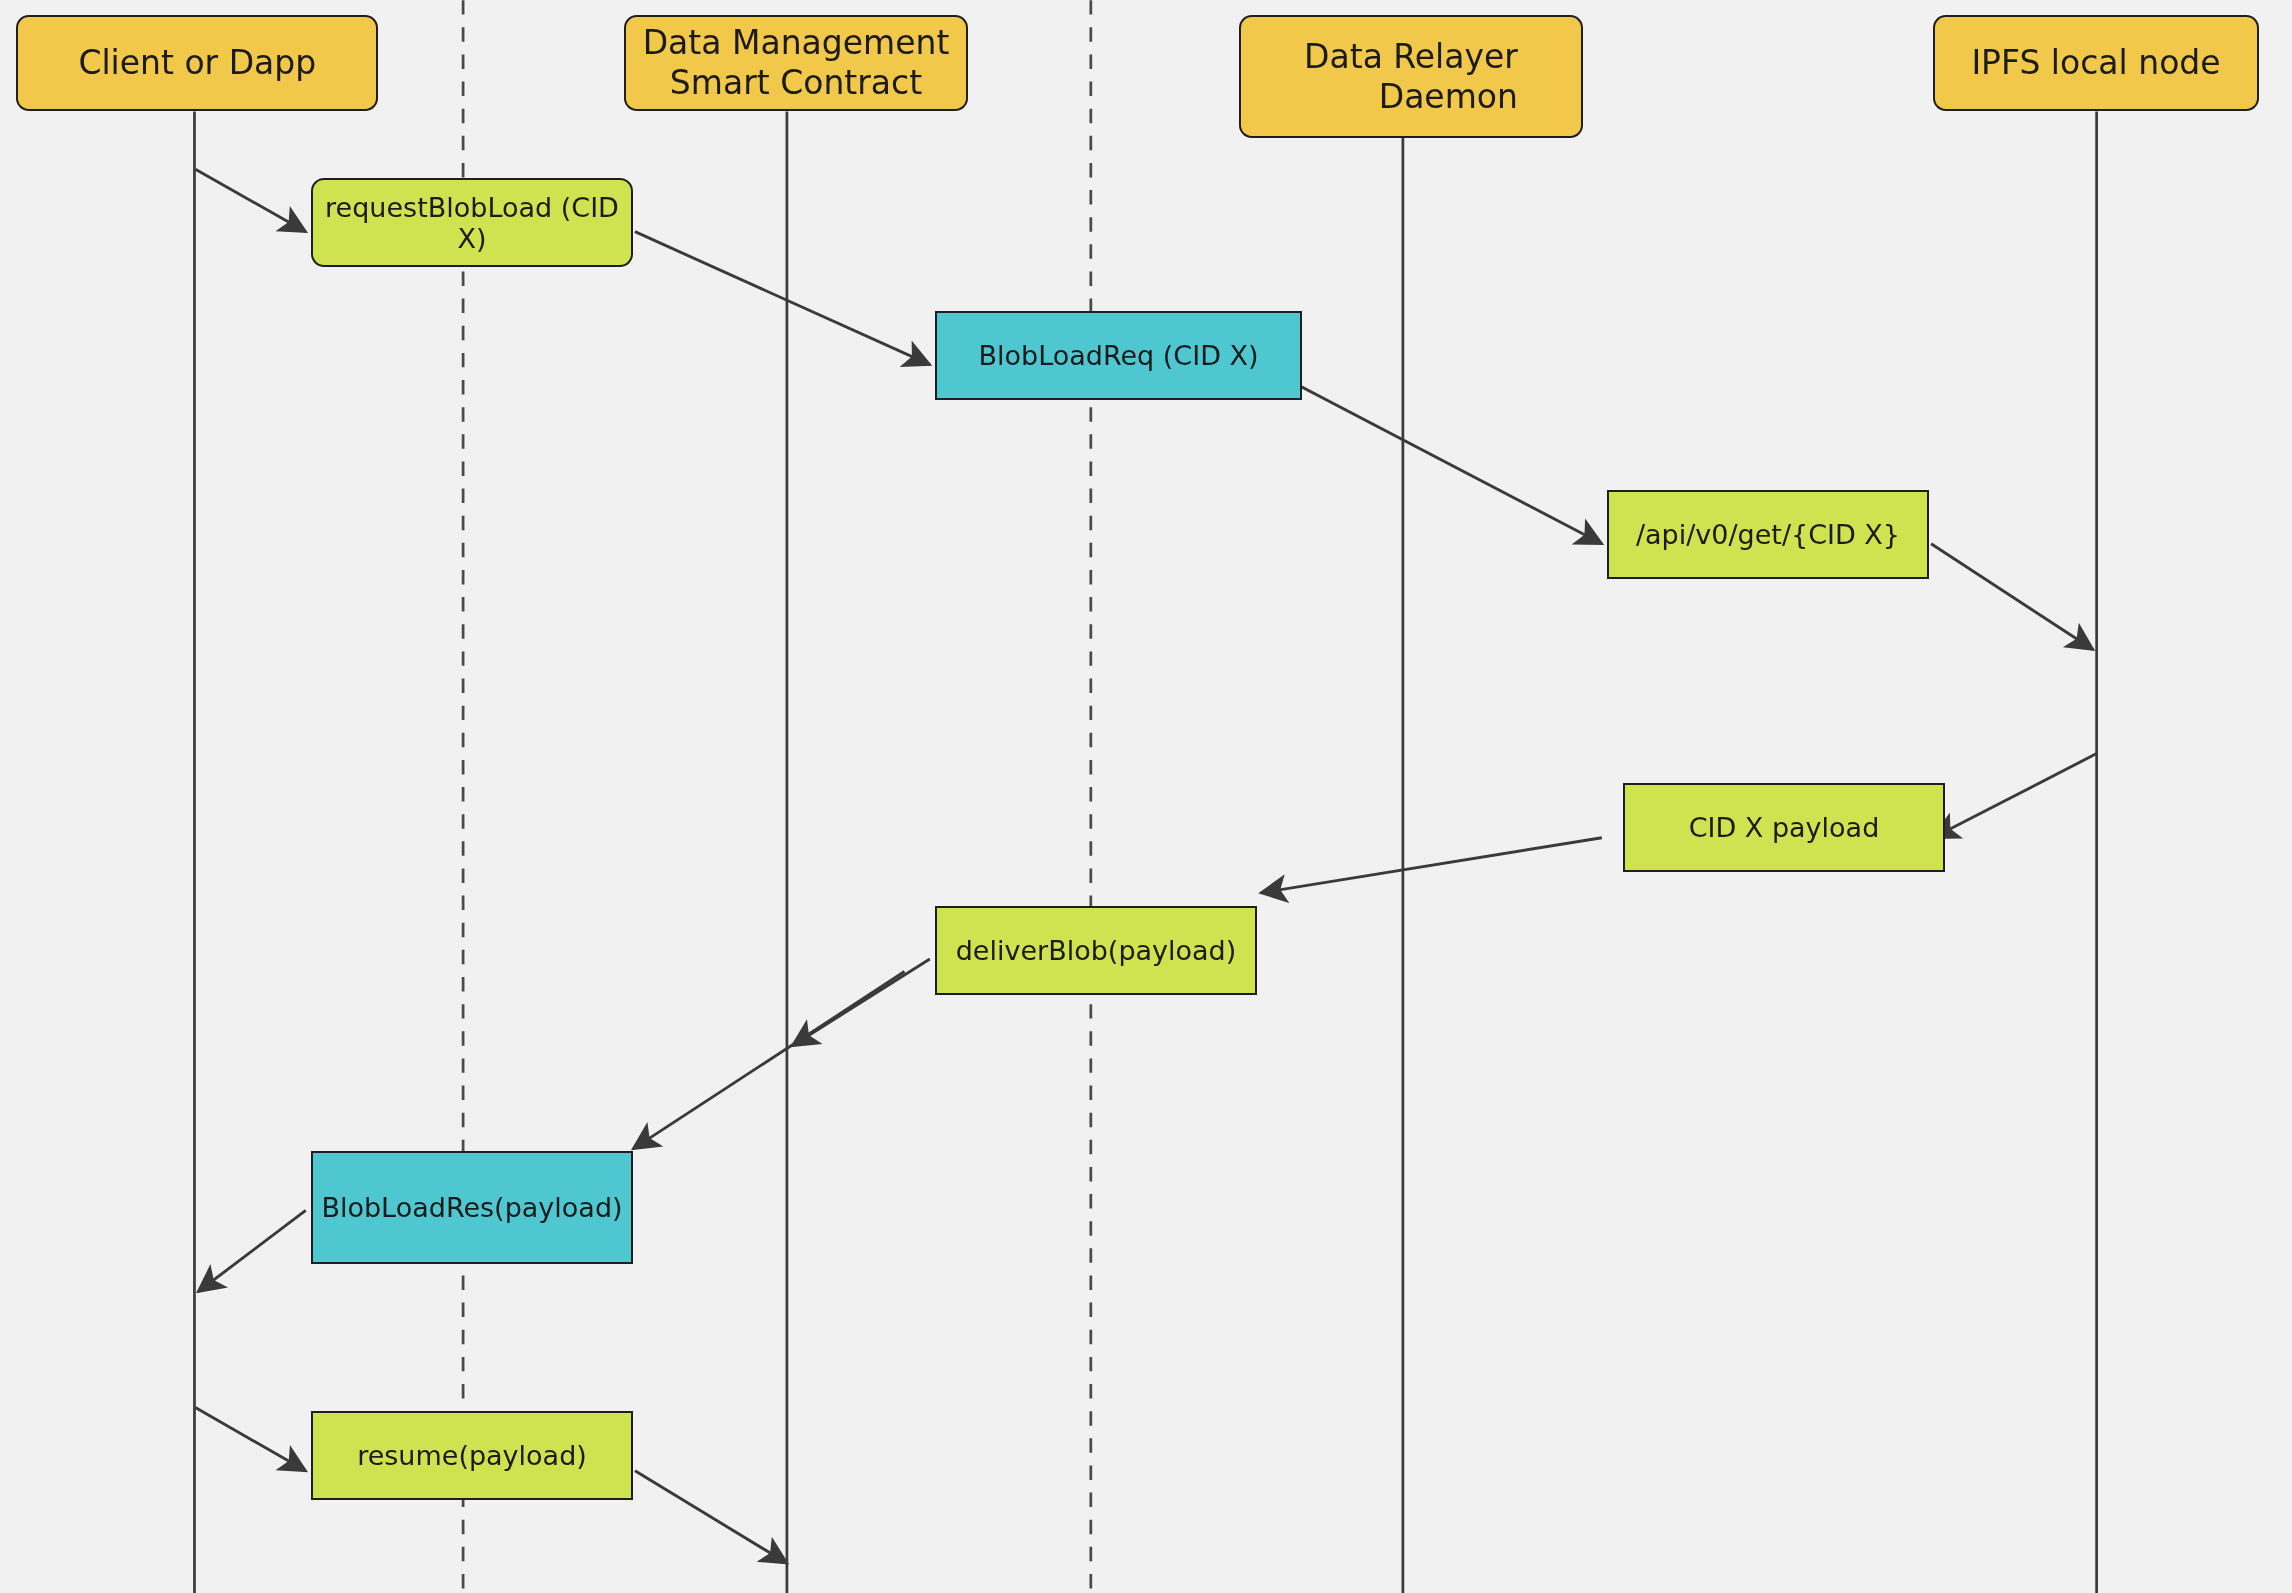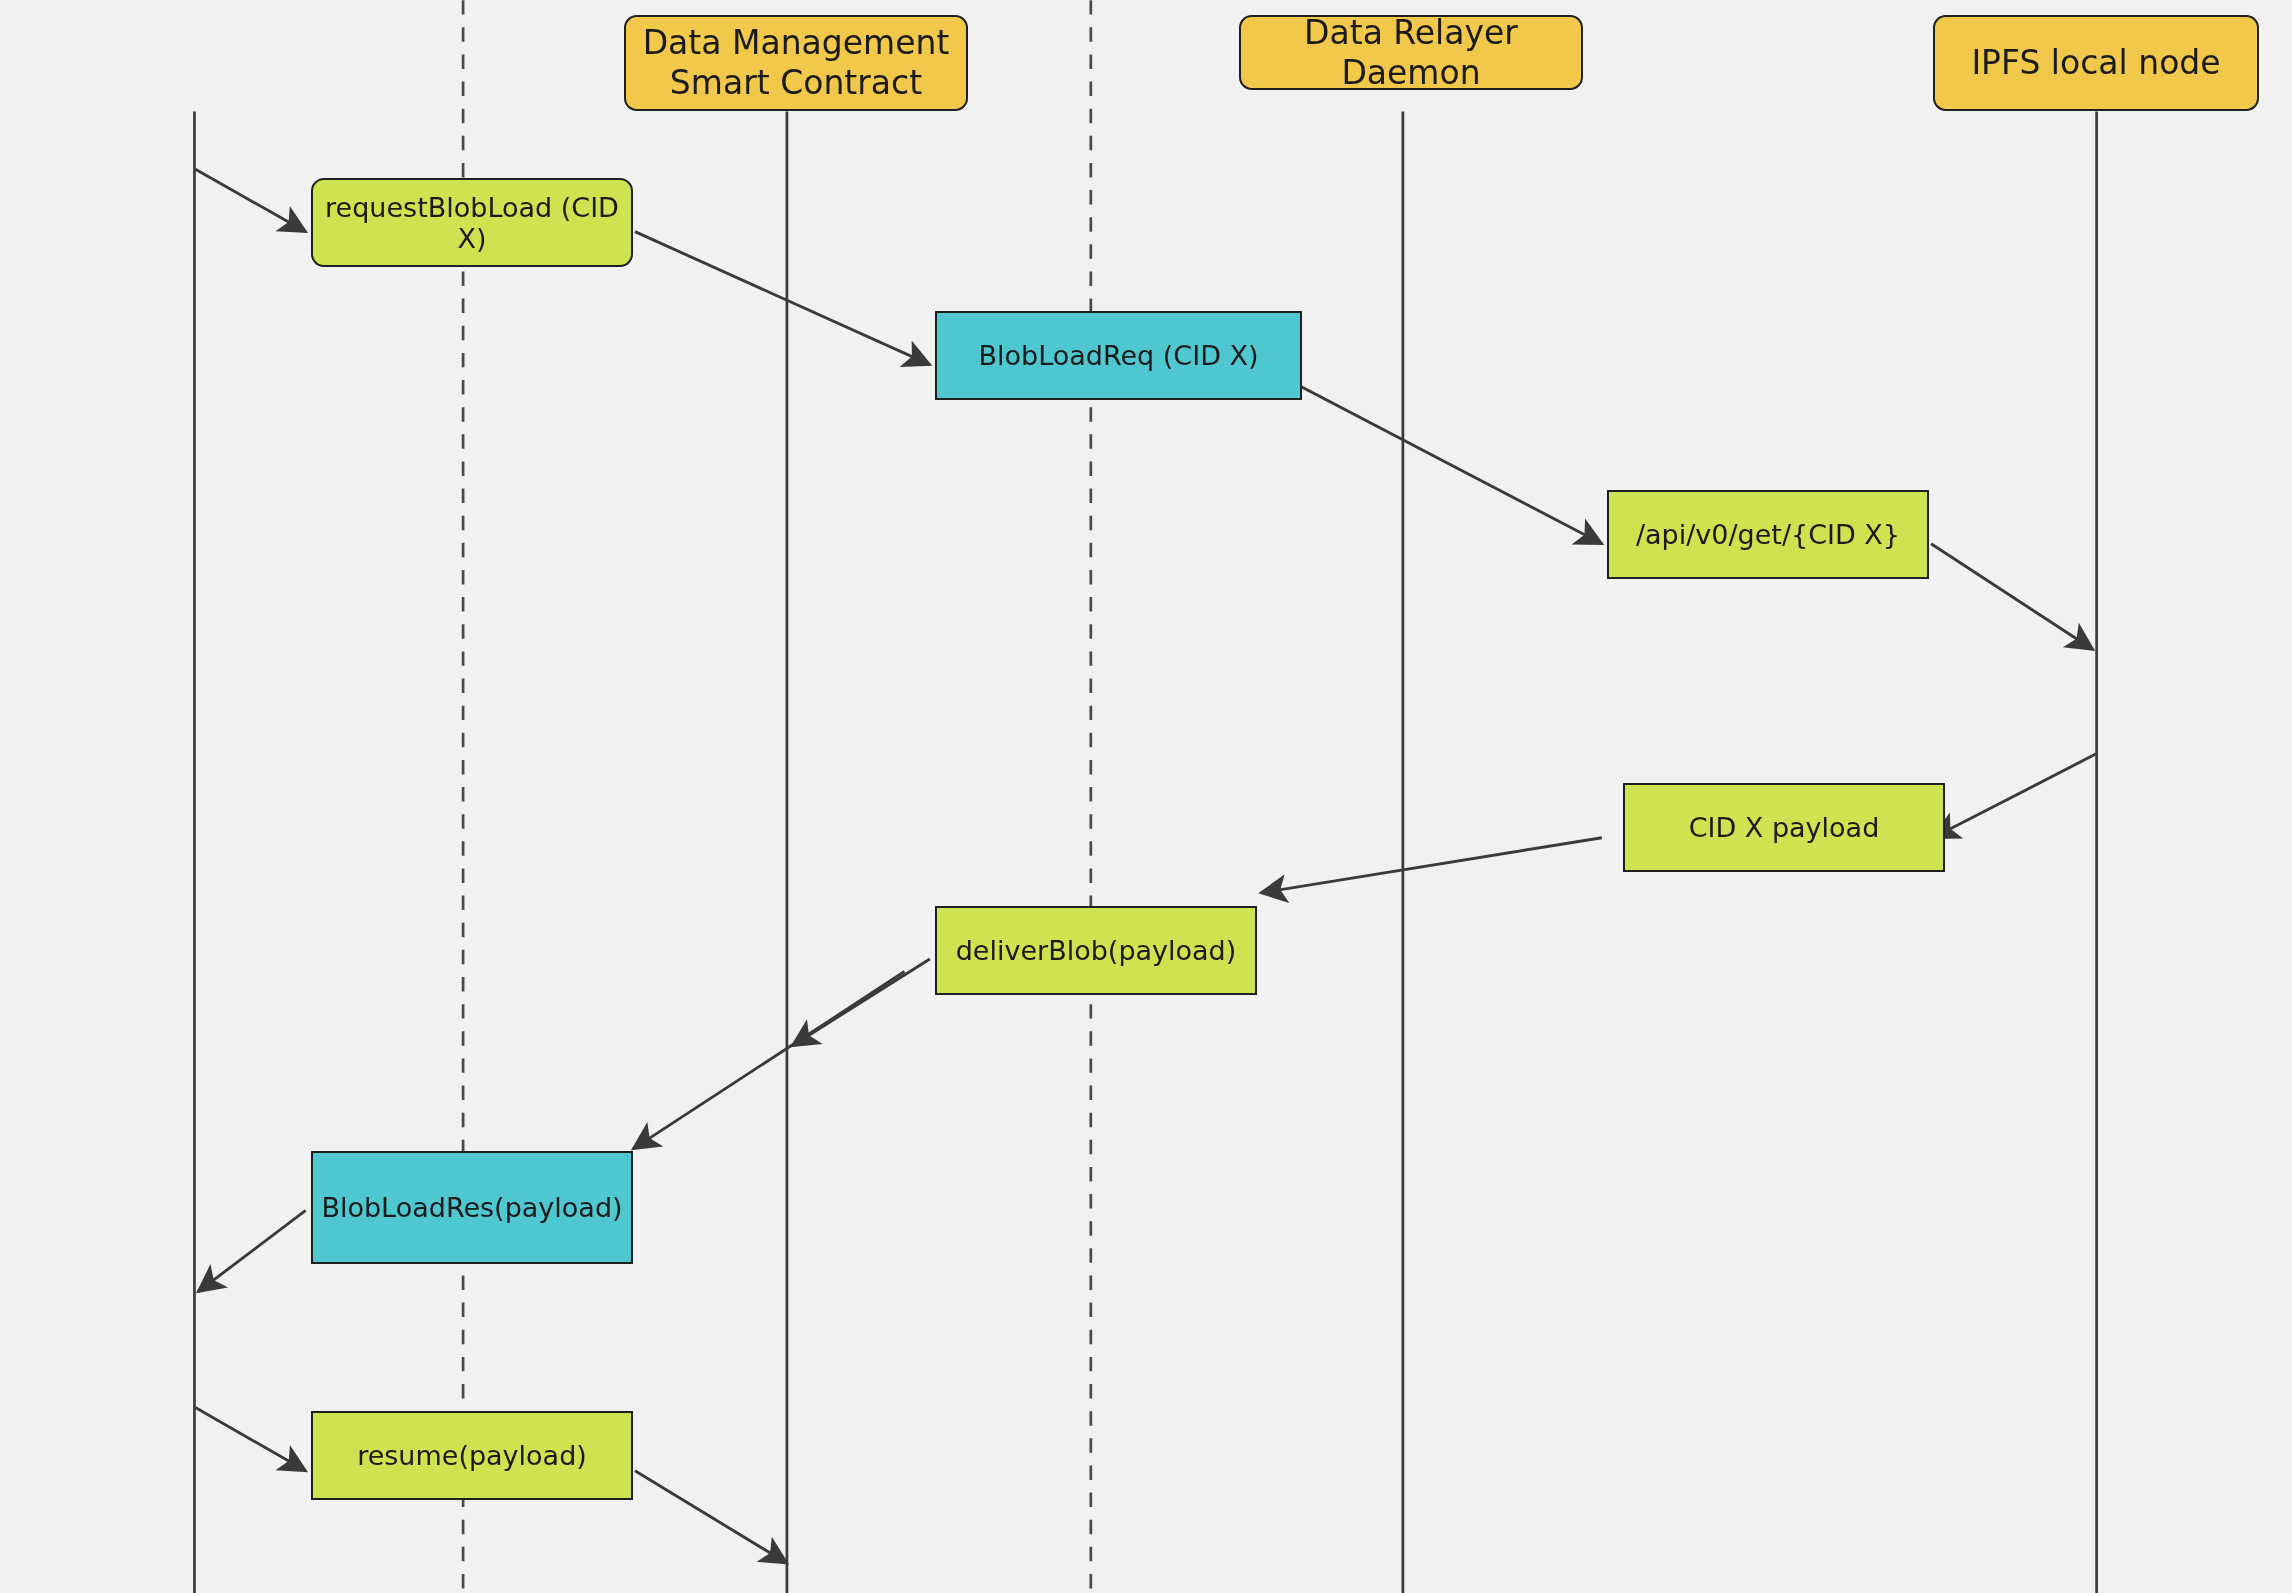--- a/index.html
+++ b/index.html
@@ -48,29 +48,32 @@
       <path d="M 2318,833 L 2137,926" marker-end="url(#ah)"></path>
       <path d="M 1771,926 L 1394,987" marker-end="url(#ah)"></path>
       <path d="M 1028,1060 L 876,1156" marker-end="url(#ah)"></path>
       <path d="M 1000,1074 L 700,1270" marker-end="url(#ah)"></path>
       <path d="M 338,1338 L 219,1428" marker-end="url(#ah)"></path>
       <path d="M 216,1556 L 338,1626" marker-end="url(#ah)"></path>
       <path d="M 702,1626 L 870,1728" marker-end="url(#ah)"></path>
     </g>
   </svg>
 
+  <div class="hdr" style="left:16.3px;top:15.4px;width:362px;height:96px;">
+    <span>Client or Dapp</span>
+  </div>
 
   <div class="hdr" style="left:624px;top:15.4px;width:344px;height:96px;">
     <span>
       <span>Data Management</span><br>
       <span>Smart Contract</span>
     </span>
   </div>
 
-  <div class="hdr" style="left:1239px;top:15.4px;width:344px;height:75px;">
+  <div class="hdr" style="left:1239px;top:15.4px;width:344px;height:123px;text-align:right;">
     <span>
       <span>Data Relayer</span><br>
       <span>Daemon</span>
     </span>
   </div>
 
   <div class="hdr" style="left:1933px;top:15.4px;width:326px;height:96px;">
     <span>IPFS local node</span>
   </div>
 

